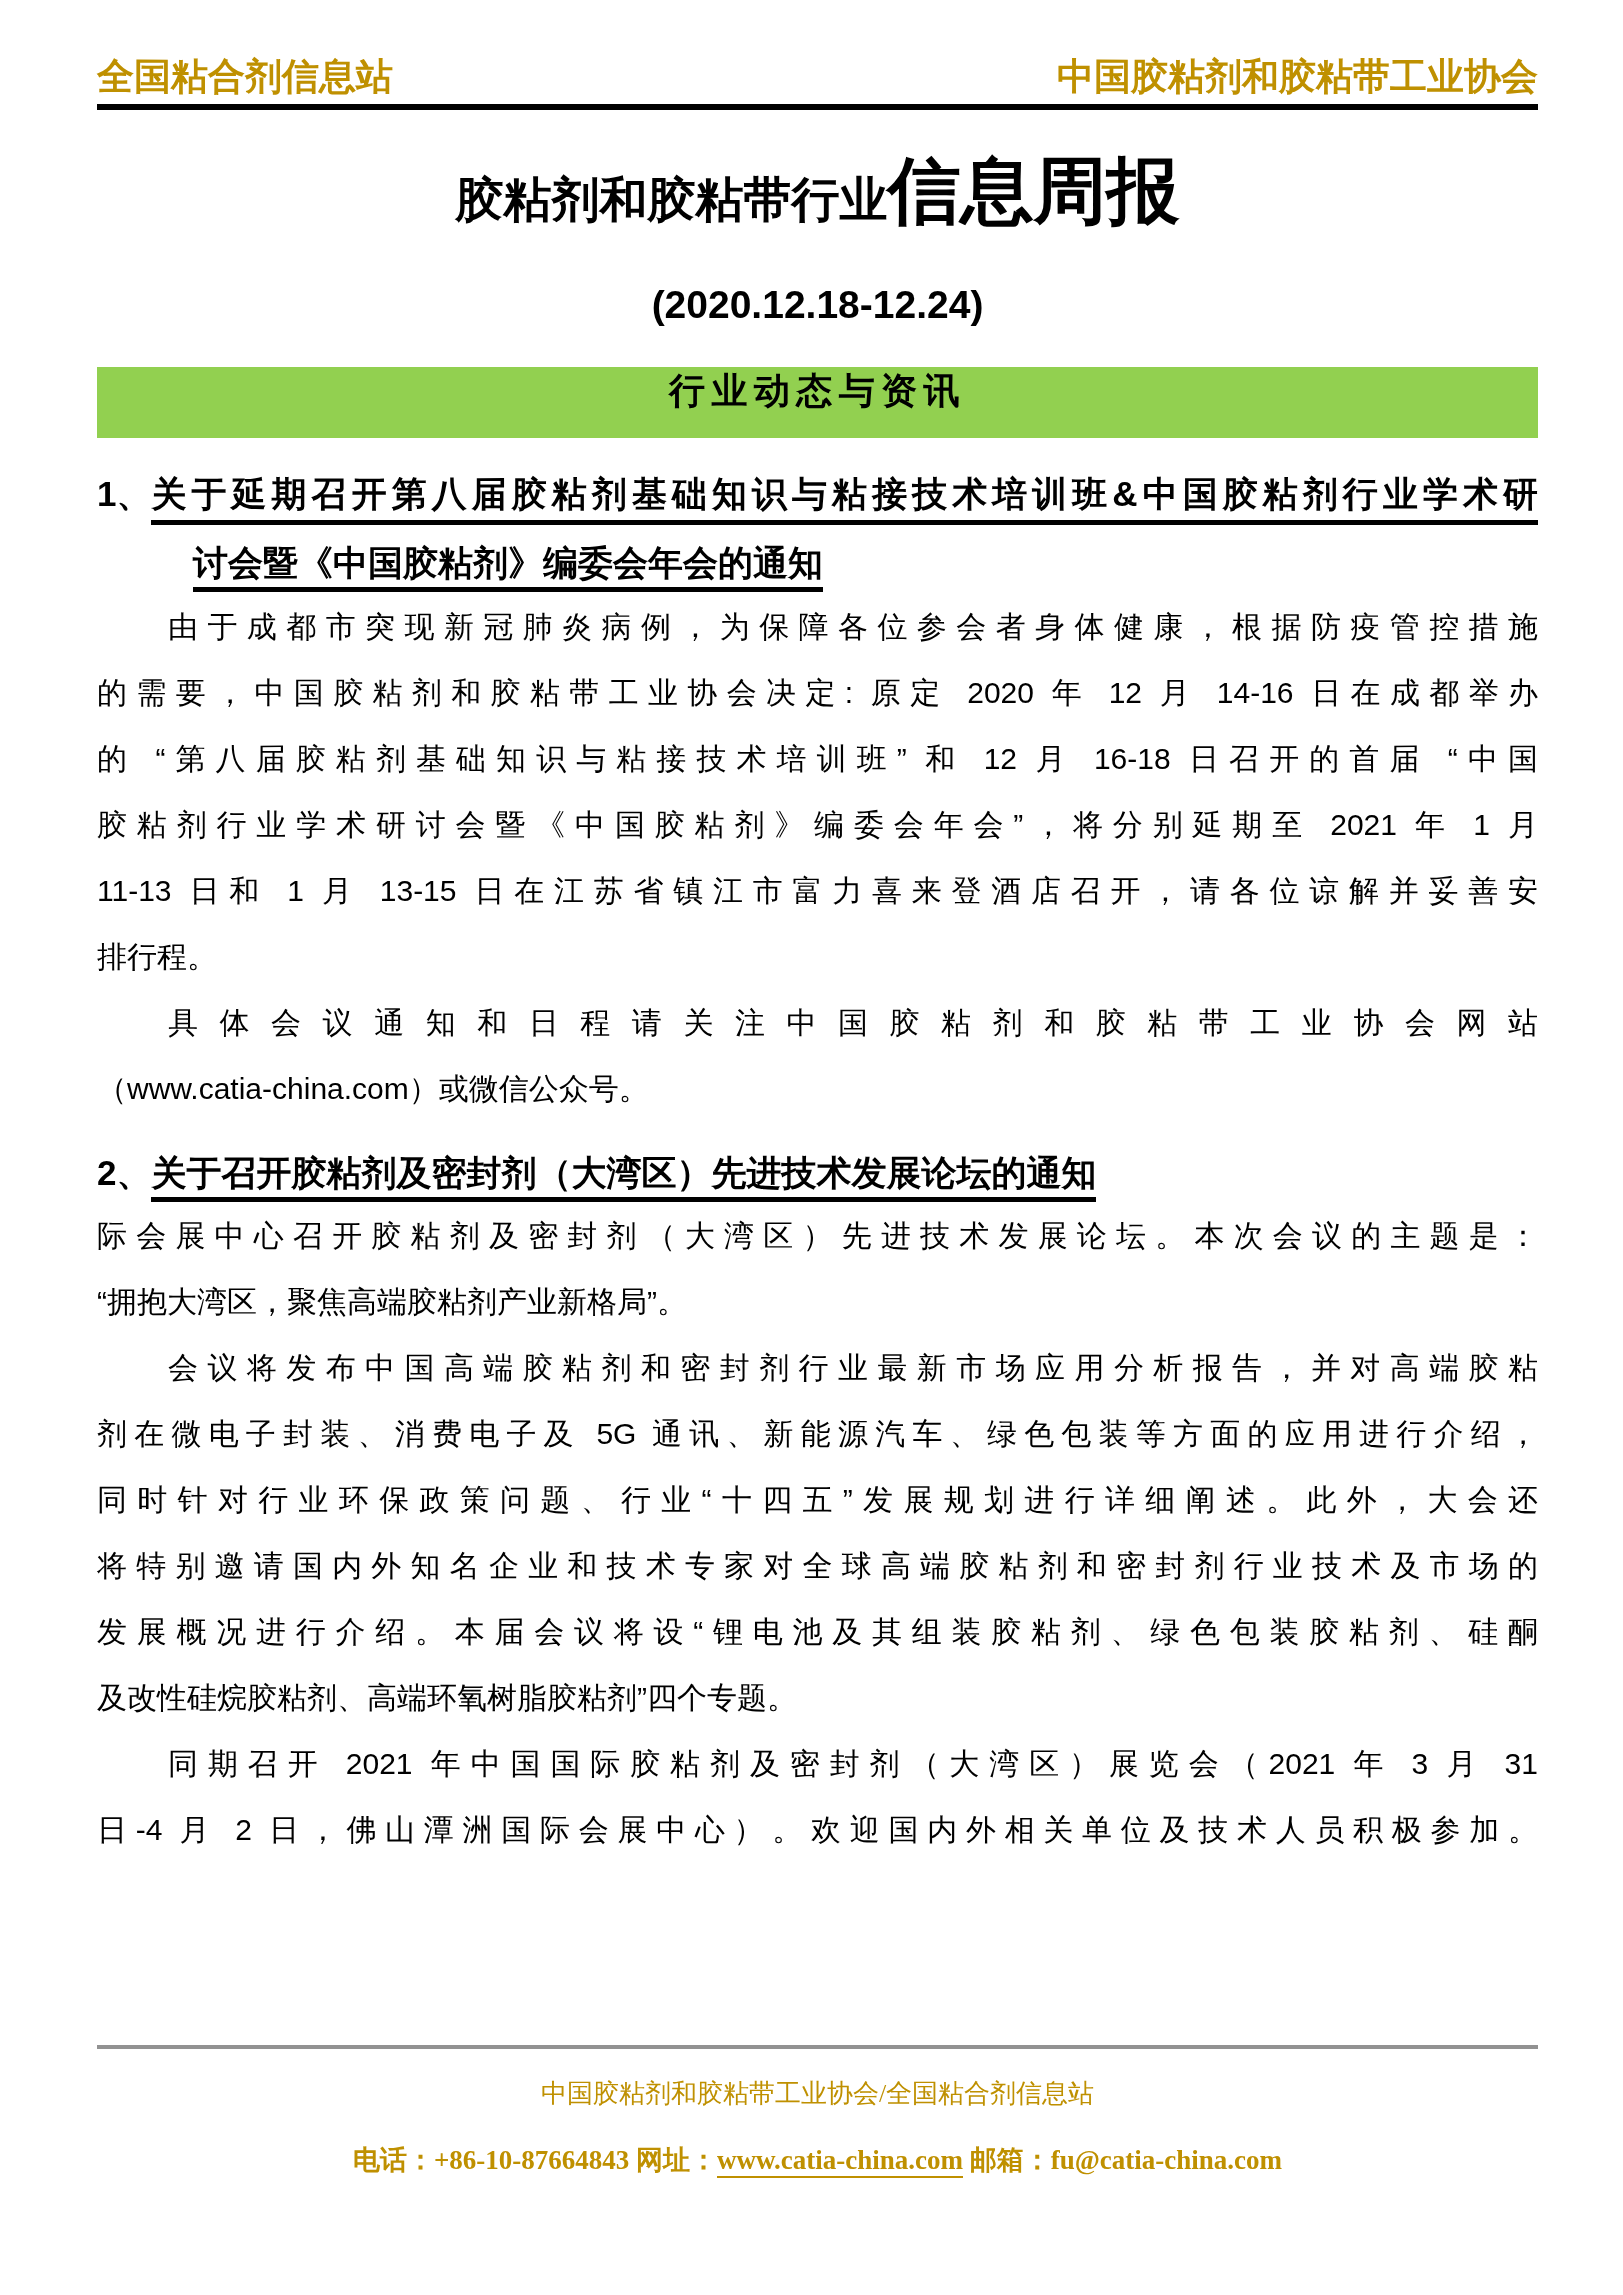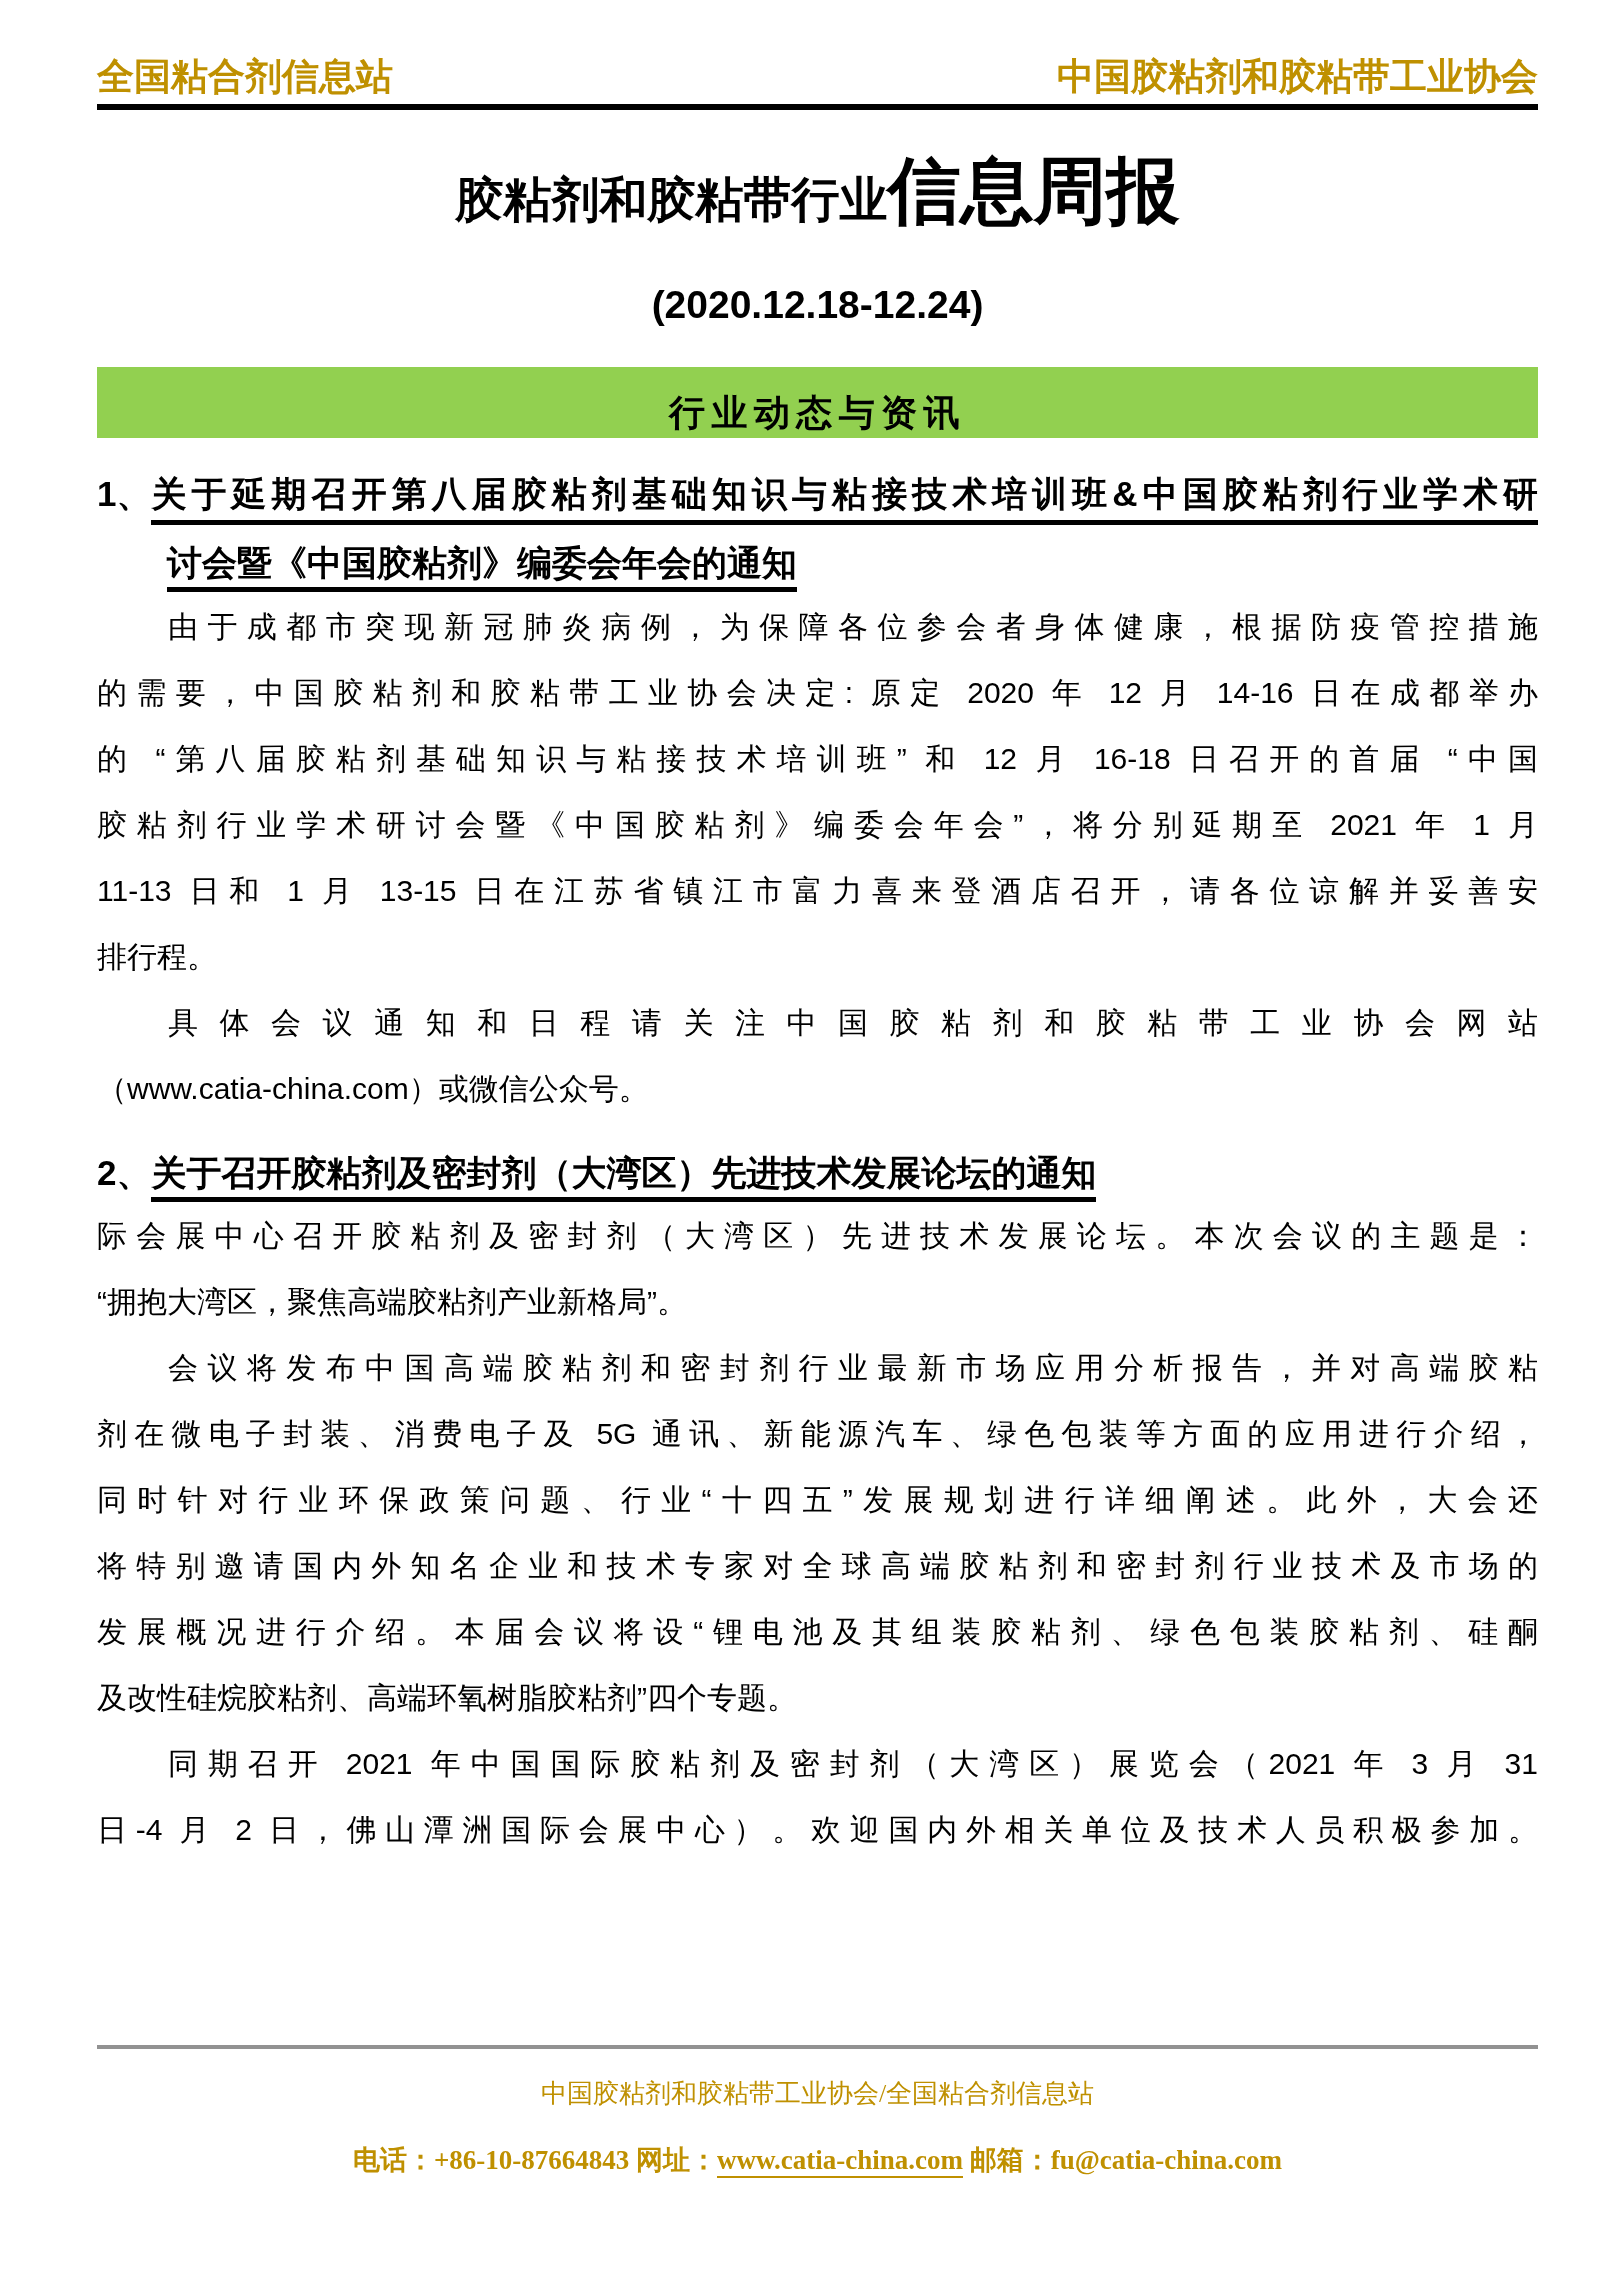--- a/index.html
+++ b/index.html
@@ -48,21 +48,21 @@
     font-weight: bold;
     font-size: 39px;
   }
 
   
   .banner {
     margin-top: 40px;
     height: 71px;
     background: #92D050;
     display: flex;
-    align-items: flex-end;
+    align-items: flex-start;
     justify-content: center;
     font-size: 36px;
     font-weight: bold;
     letter-spacing: 6.4px;
     color: #000000;
   }
 
   
   .hline {
     font-size: 35px;
@@ -75,21 +75,21 @@
     border-bottom: 5.8px solid #000000;
     padding-bottom: 5.1px;
   }
   .hul.stretch {
     flex: 1;
     display: block;
     text-align: justify;
     text-align-last: justify;
   }
   .hline.cont { margin-top: 16.7px; padding-left: 70px; }
-  .hline.cont .hul { display: inline; }
+  .hline.cont .hul { display: inline; margin-left: 26px; }
   .hline.single { margin-top: 30px; }
   .hline.single .hul { display: inline; }
 
   
   .section-body { margin-top: 10.3px; }
   .section-body.s2 { margin-top: 9px; }
   .bline {
     font-size: 30px;
     line-height: 66px;
     text-align: justify;

